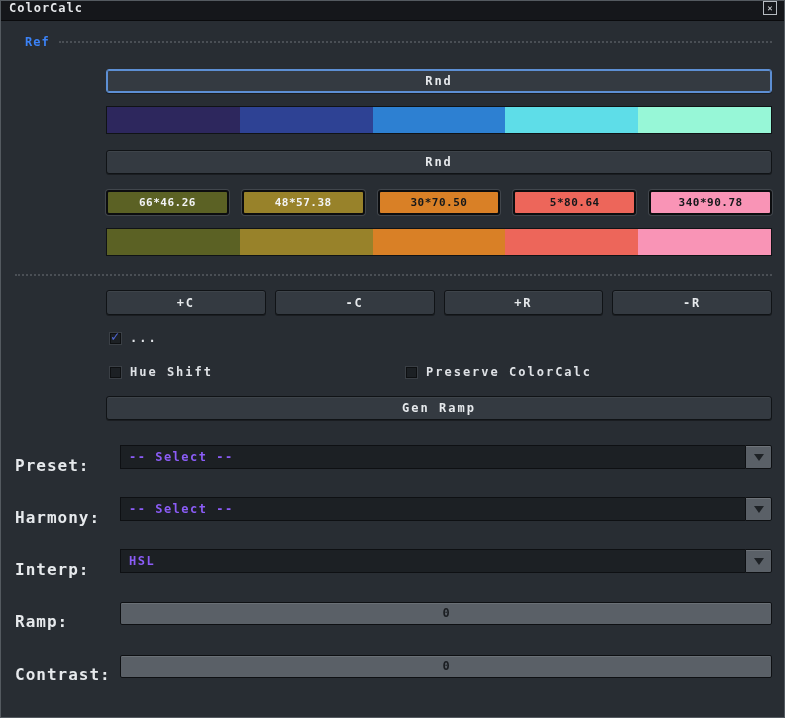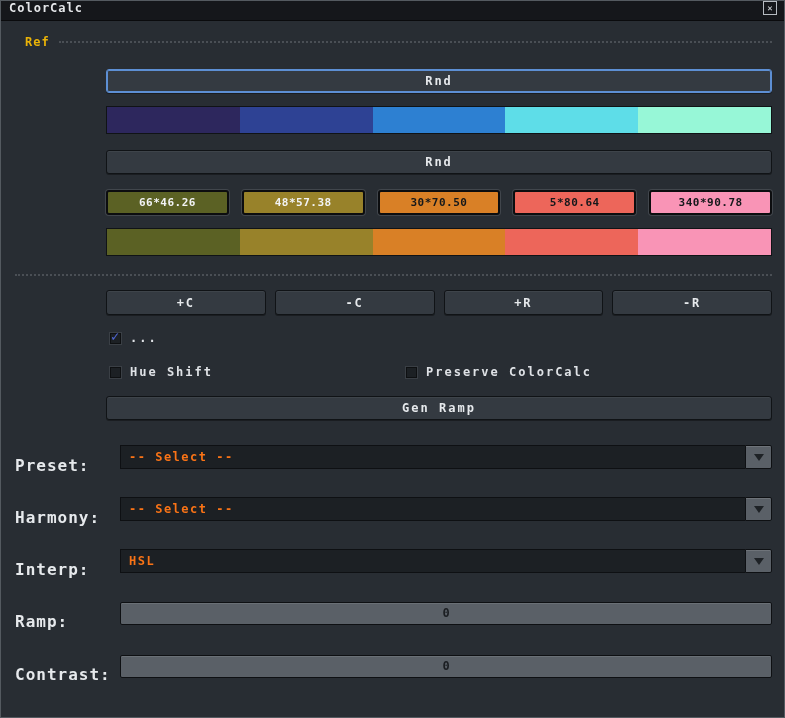--- a/index.html
+++ b/index.html
@@ -158,21 +158,21 @@
     letter-spacing: 1px;
     flex: none;
     margin-top: 17px;
   }
   .select { flex: 1; display: flex; height: 24px; }
   .select-value {
     flex: 1;
     background: #1c2024;
     border: 1px solid #0e1013;
     border-right: 0;
-    color: #f97316;
+    color: #8b5cf6;
     font-size: 12px;
     font-weight: bold;
     letter-spacing: 1.5px;
     display: flex;
     align-items: center;
     padding-left: 8px;
     cursor: default;
   }
   .select-btn {
     width: 27px;
@@ -215,21 +215,21 @@
   <div class="titlebar">
     <span class="title">ColorCalc</span>
     <div class="close-btn">
       <span>✕</span>
     </div>
   </div>
 
   <div class="content">
 
     <div class="group-header">
-      <span class="group-label" style="color: #eab308;">Ref</span>
+      <span class="group-label" style="color: #3b82f6;">Ref</span>
       <span class="dotline"></span>
     </div>
 
     <div class="ctl">
       <button class="btn btn-wide btn-focused rnd-first">Rnd</button>
 
 
       <div class="ramp">
         <div class="ramp-seg" style="background-color: rgb(45, 39, 93);"></div>
         <div class="ramp-seg" style="background-color: rgb(46, 66, 148);"></div>

